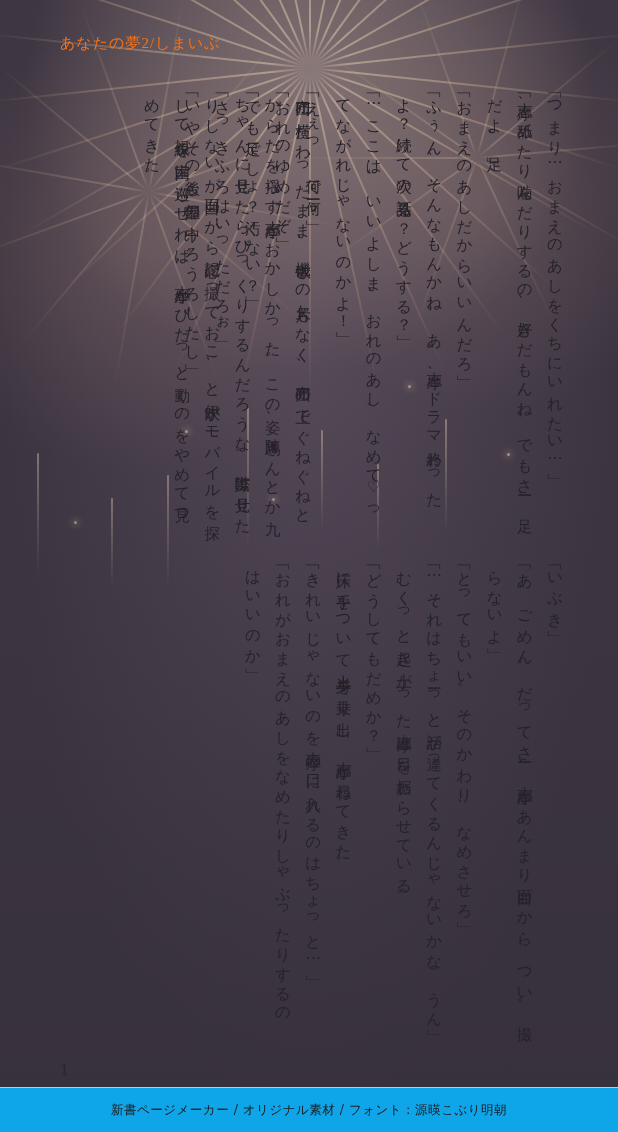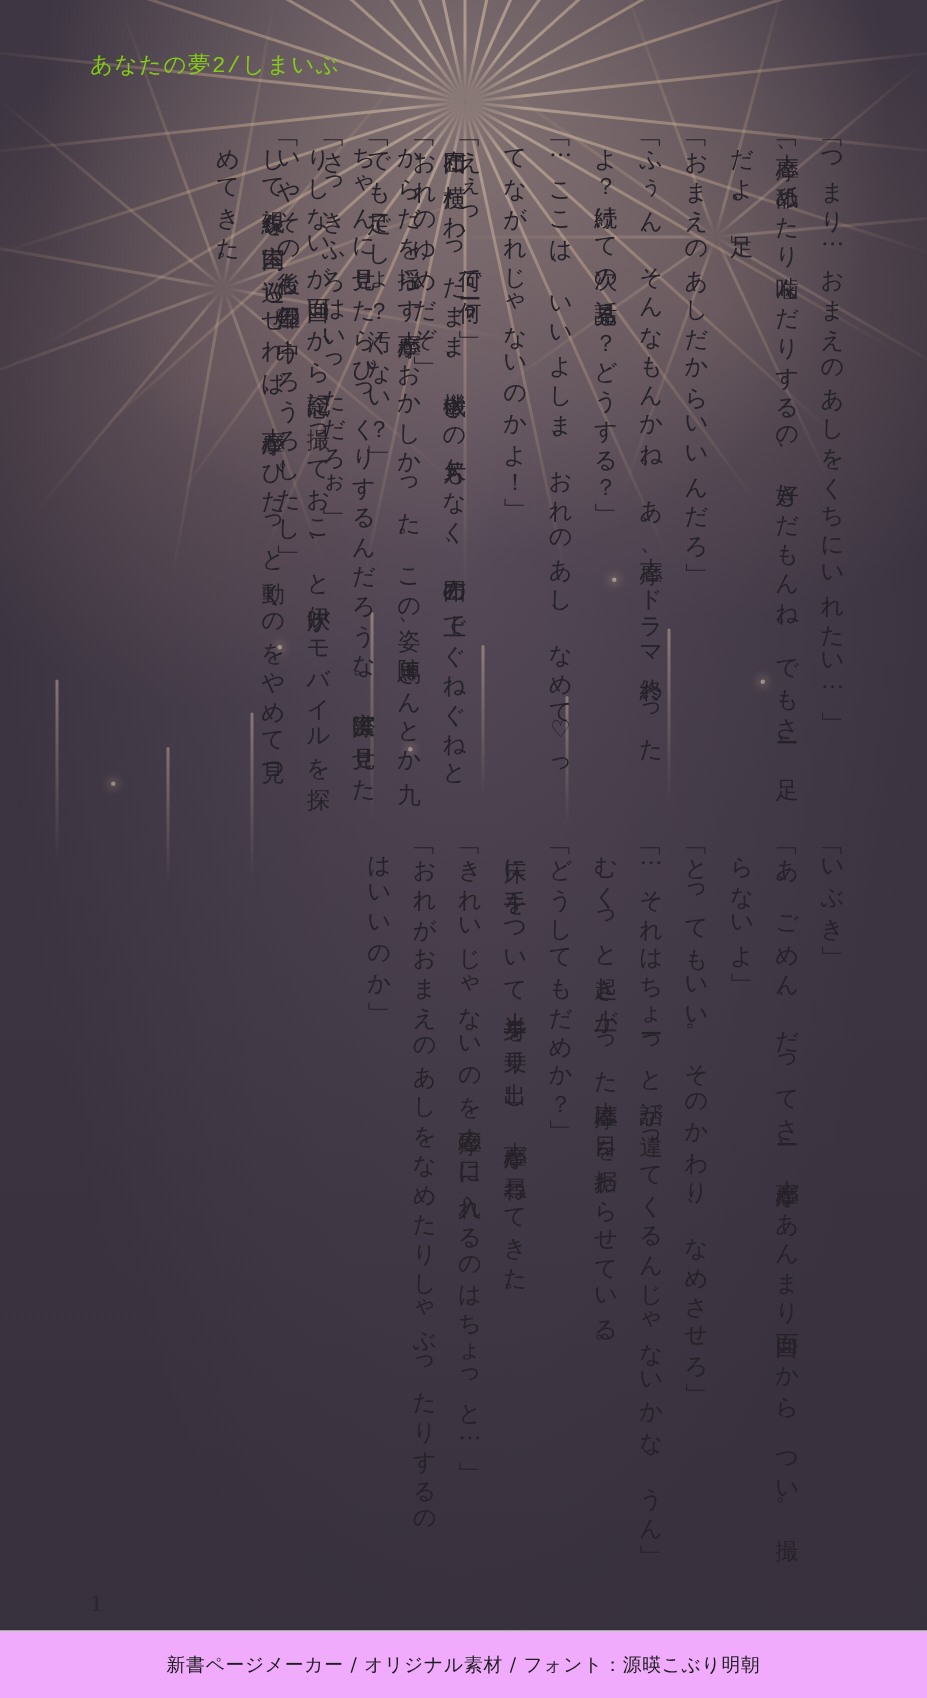--- a/index.html
+++ b/index.html
@@ -72,23 +72,23 @@
     position: absolute;
     inset: 0;
     background: linear-gradient(180deg, rgba(58,51,64,0.10) 0%, rgba(58,51,64,0.45) 60%, rgba(54,47,60,0.72) 100%);
   }
   
   .header-title {
     position: absolute;
     top: 34px;
     left: 60px;
     font-size: 15px;
-    color: #84cc16;
+    color: #f97316;
     letter-spacing: 1px;
-    font-family: Liberation Mono, monospace;
+    font-family: Liberation Serif, serif;
   }
   .vtext {
     position: absolute;
     writing-mode: vertical-rl;
     text-orientation: upright;
     font-family: "DejaVu Serif", "Liberation Serif", serif;
     color: #262229;
     font-size: 15.5px;
     line-height: 1.95;
     letter-spacing: 2.0px;
@@ -118,21 +118,21 @@
     font-size: 14px;
     color: #2b262e;
     font-family: "DejaVu Serif", "Liberation Serif", serif;
   }
   .footer {
     position: absolute;
     left: 0;
     right: 0;
     bottom: 0;
     height: 44px;
-    background: #f0abfc;
+    background: #0ea5e9;
     border-top: 1px solid #c9c9c9;
     display: flex;
     align-items: center;
     justify-content: center;
     font-size: 12.5px;
     color: #1d1d1d;
     font-family: "DejaVu Serif", "Liberation Serif", serif;
     letter-spacing: 0.5px;
   }
 </style>

